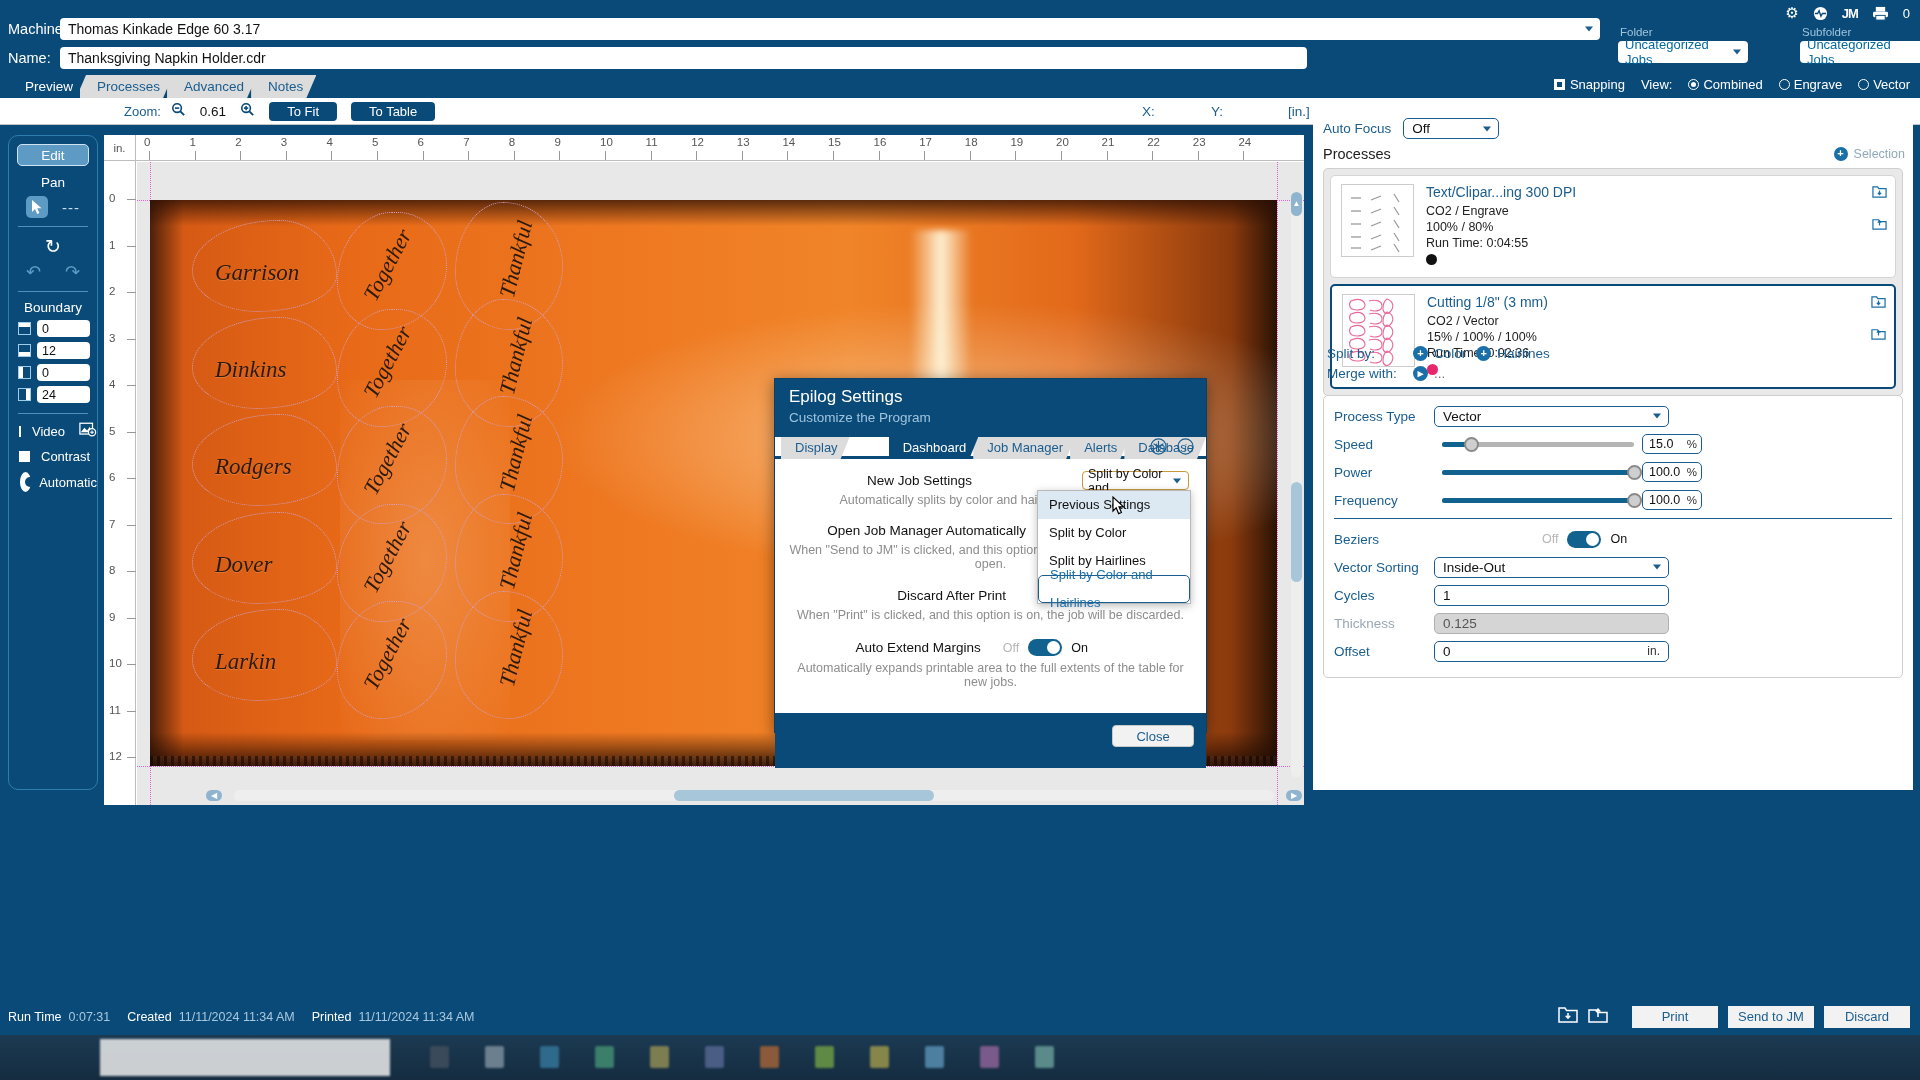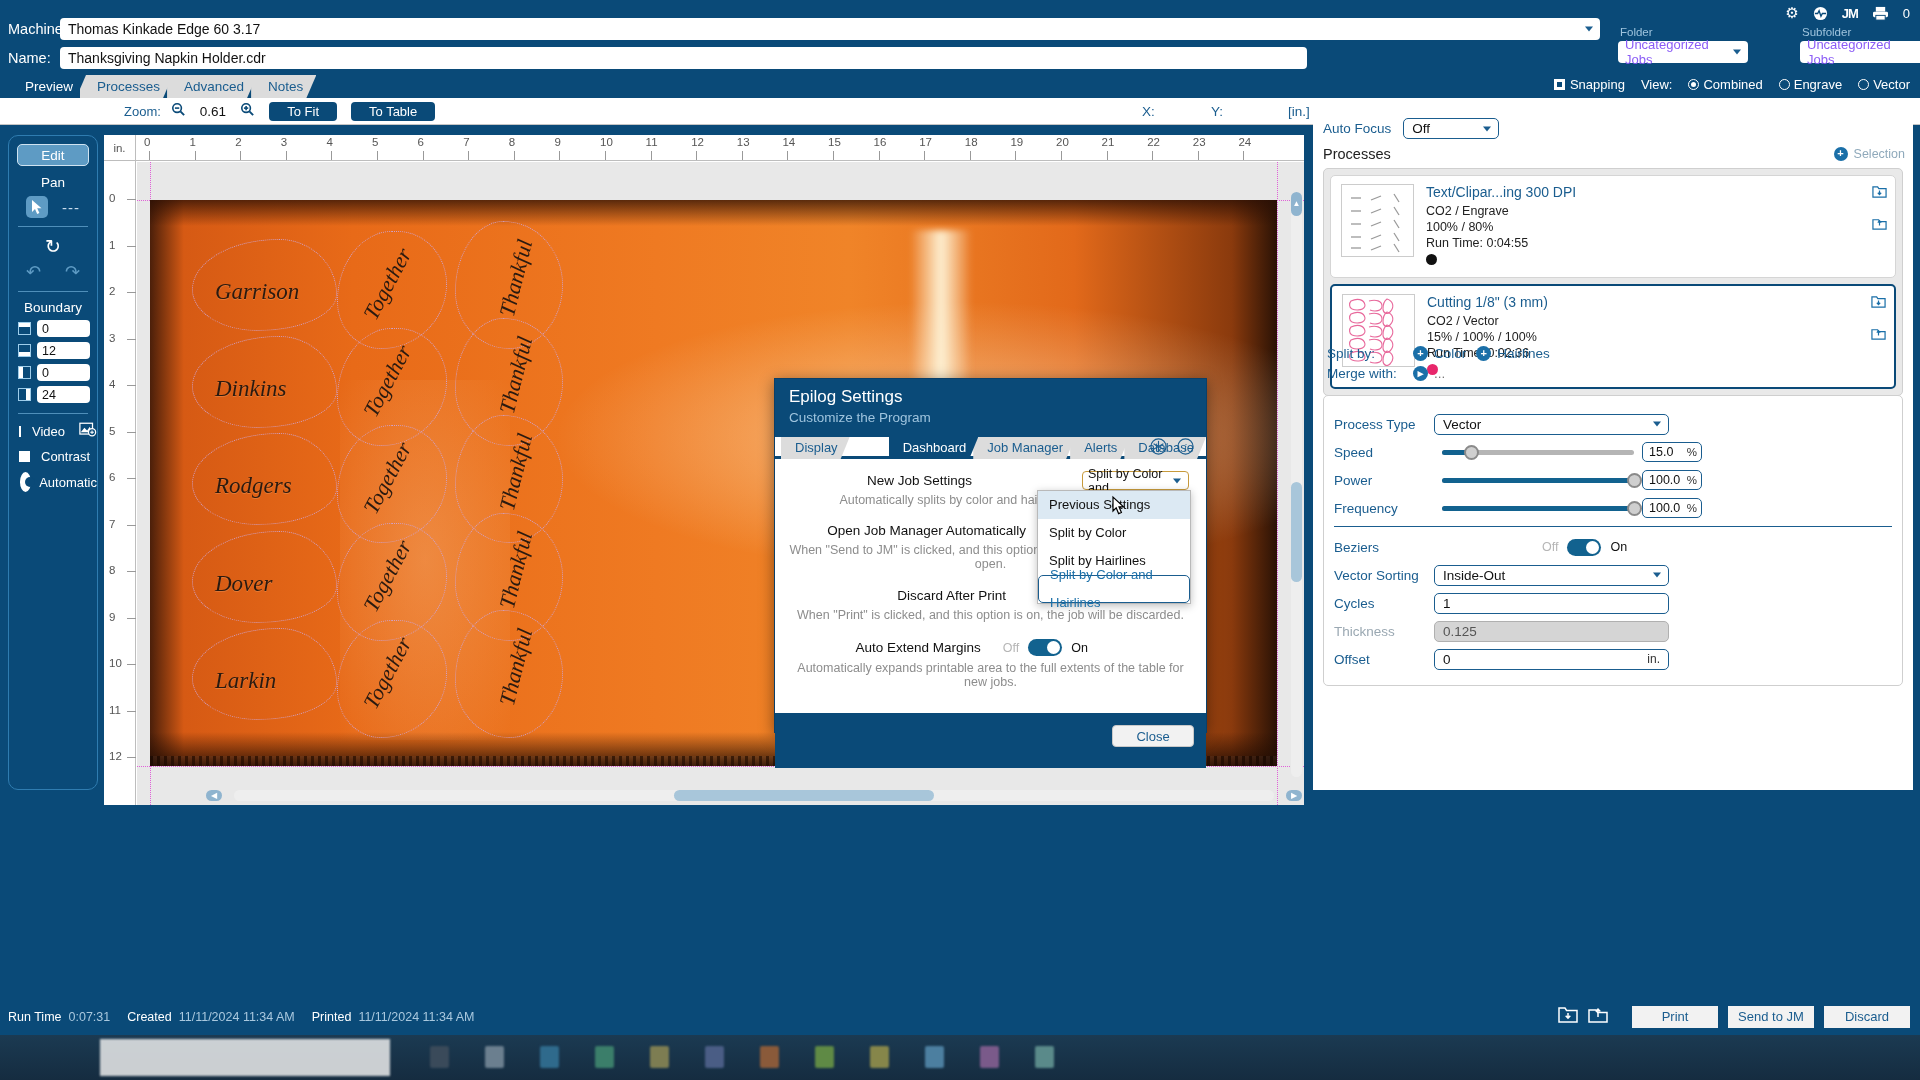--- a/index.html
+++ b/index.html
@@ -55,21 +55,21 @@
   .ic { font-size: 15px; color: #fff; }
 
   .folder-group {
     position: absolute; top: 26px; display: flex; flex-direction: column;
   }
   .folder-group .fg-label {
     color: #9fc4de; font-size: 11.5px; margin-bottom: 3px; padding-left: 2px;
   }
   .folder-sel {
     background: #ffffff; border-radius: 4px; height: 22px; width: 130px;
-    font-size: 13px; color: #8b5cf6; padding: 0 32px 0 7px;
+    font-size: 13px; color: #0369a1; padding: 0 32px 0 7px;
     display: flex; align-items: center; position: relative;
   }
   #folder-group-1 { left: 1618px; }
   #folder-group-2 { left: 1772px; margin-left: 28px; }
   #folder-group-2 .folder-sel { width: 140px; }
 
   
   .tabstrip {
     position: absolute; left: 0; top: 75px; width: 1920px; height: 23px;
     background: #0a4a78;
@@ -259,21 +259,21 @@
   }
   .glare2 {
     position: absolute; left: 190px; top: 180px; width: 170px; height: 360px;
     background: radial-gradient(ellipse at center, rgba(255,235,200,0.22), rgba(255,235,200,0));
   }
   .bedgrid {
     position: absolute; left: 0; bottom: 0; width: 100%; height: 10px;
     background-image: repeating-linear-gradient(90deg, rgba(0,0,0,0.55) 0 3px, rgba(255,255,255,0.12) 3px 7px);
   }
 
-  .napkin-layer { position: absolute; left: 0; top: 0; right: 0; bottom: 0; margin-top: 19px; }
+  .napkin-layer { position: absolute; left: 0; top: 0; right: 0; bottom: 0; }
   .name-text {
     position: absolute; font-family: "Liberation Serif", serif;
     font-style: italic; font-size: 23px; color: #2a1a10;
     text-shadow: 0 1px 0 rgba(255,200,150,0.25);
     white-space: nowrap;
   }
   .tog-text {
     position: absolute; font-family: "Liberation Serif", serif;
     font-style: italic; font-size: 22px; color: #2a1a10;
     transform: rotate(-62deg); white-space: nowrap;
@@ -371,21 +371,21 @@
   .split-row { display: flex; align-items: center; gap: 10px; margin-bottom: 5px; }
   .split-row .lbl { width: 76px; }
   .pill { display: flex; align-items: center; gap: 6px; }
   .blue-circle {
     width: 15px; height: 15px; border-radius: 50%; background: #1a6fa8;
     color: #fff; font-size: 11px; line-height: 14px; text-align: center; font-weight: bold;
   }
 
   .settings-box {
     position: absolute; left: 10px; top: 285px; width: 580px;
-    border: 1px solid #cfcfcf; border-radius: 5px; padding: 16px 10px 10px;
+    border: 1px solid #cfcfcf; border-radius: 5px; padding: 8px 10px 10px;
     background: #ffffff;
   }
   .srow {
     display: flex; align-items: center; height: 24px; margin-bottom: 4px;
   }
   .srow .slabel { width: 100px; font-size: 13.5px; color: #1a5d8f; }
   .srow .slabel.dim { color: #9aa8b2; }
   .slider {
     position: relative; width: 192px; height: 5px; background: #b5b5b5;
     border-radius: 3px; margin: 0 8px;

